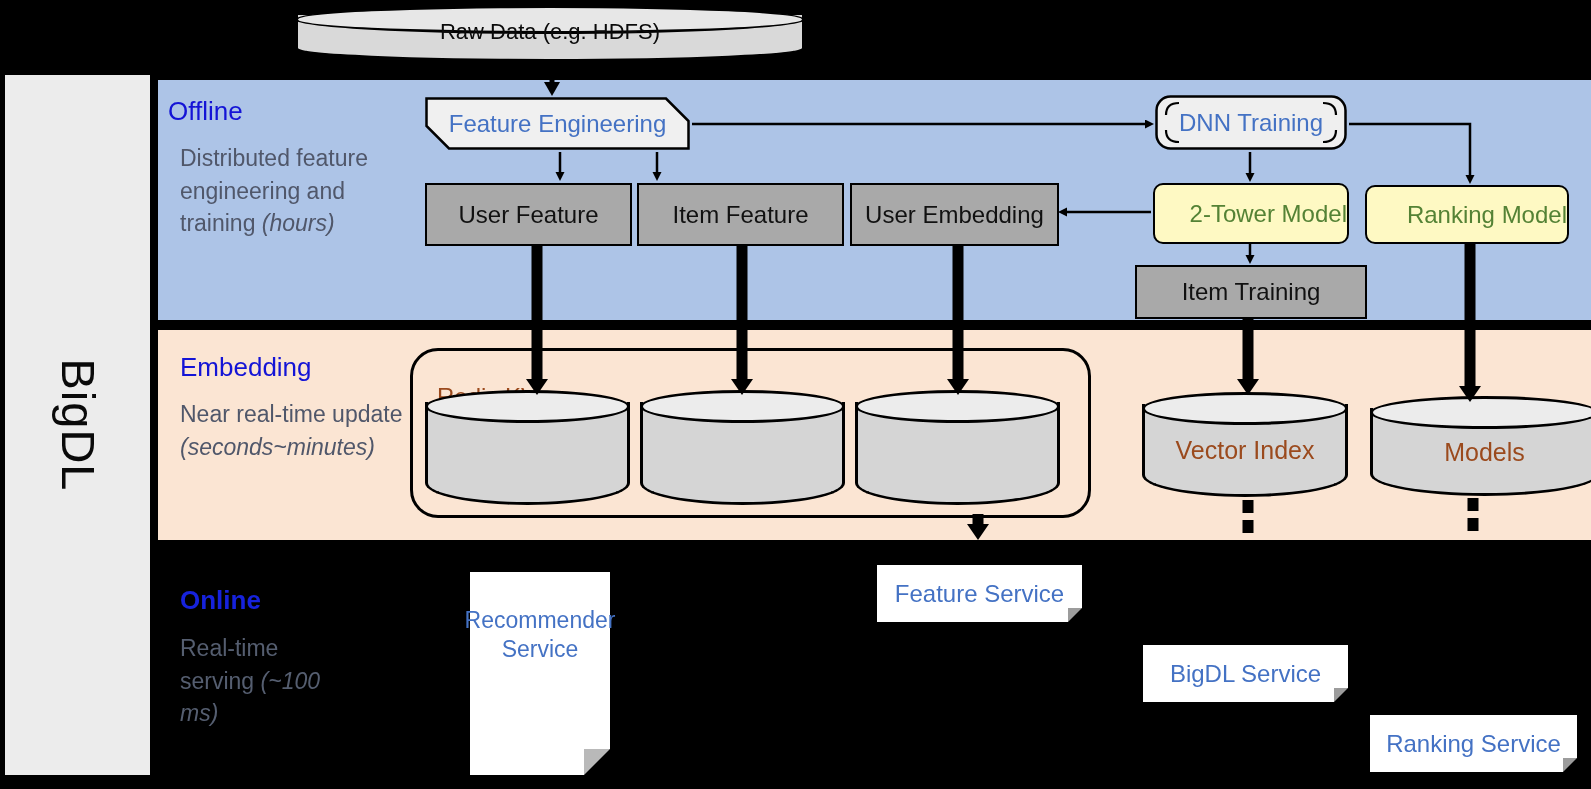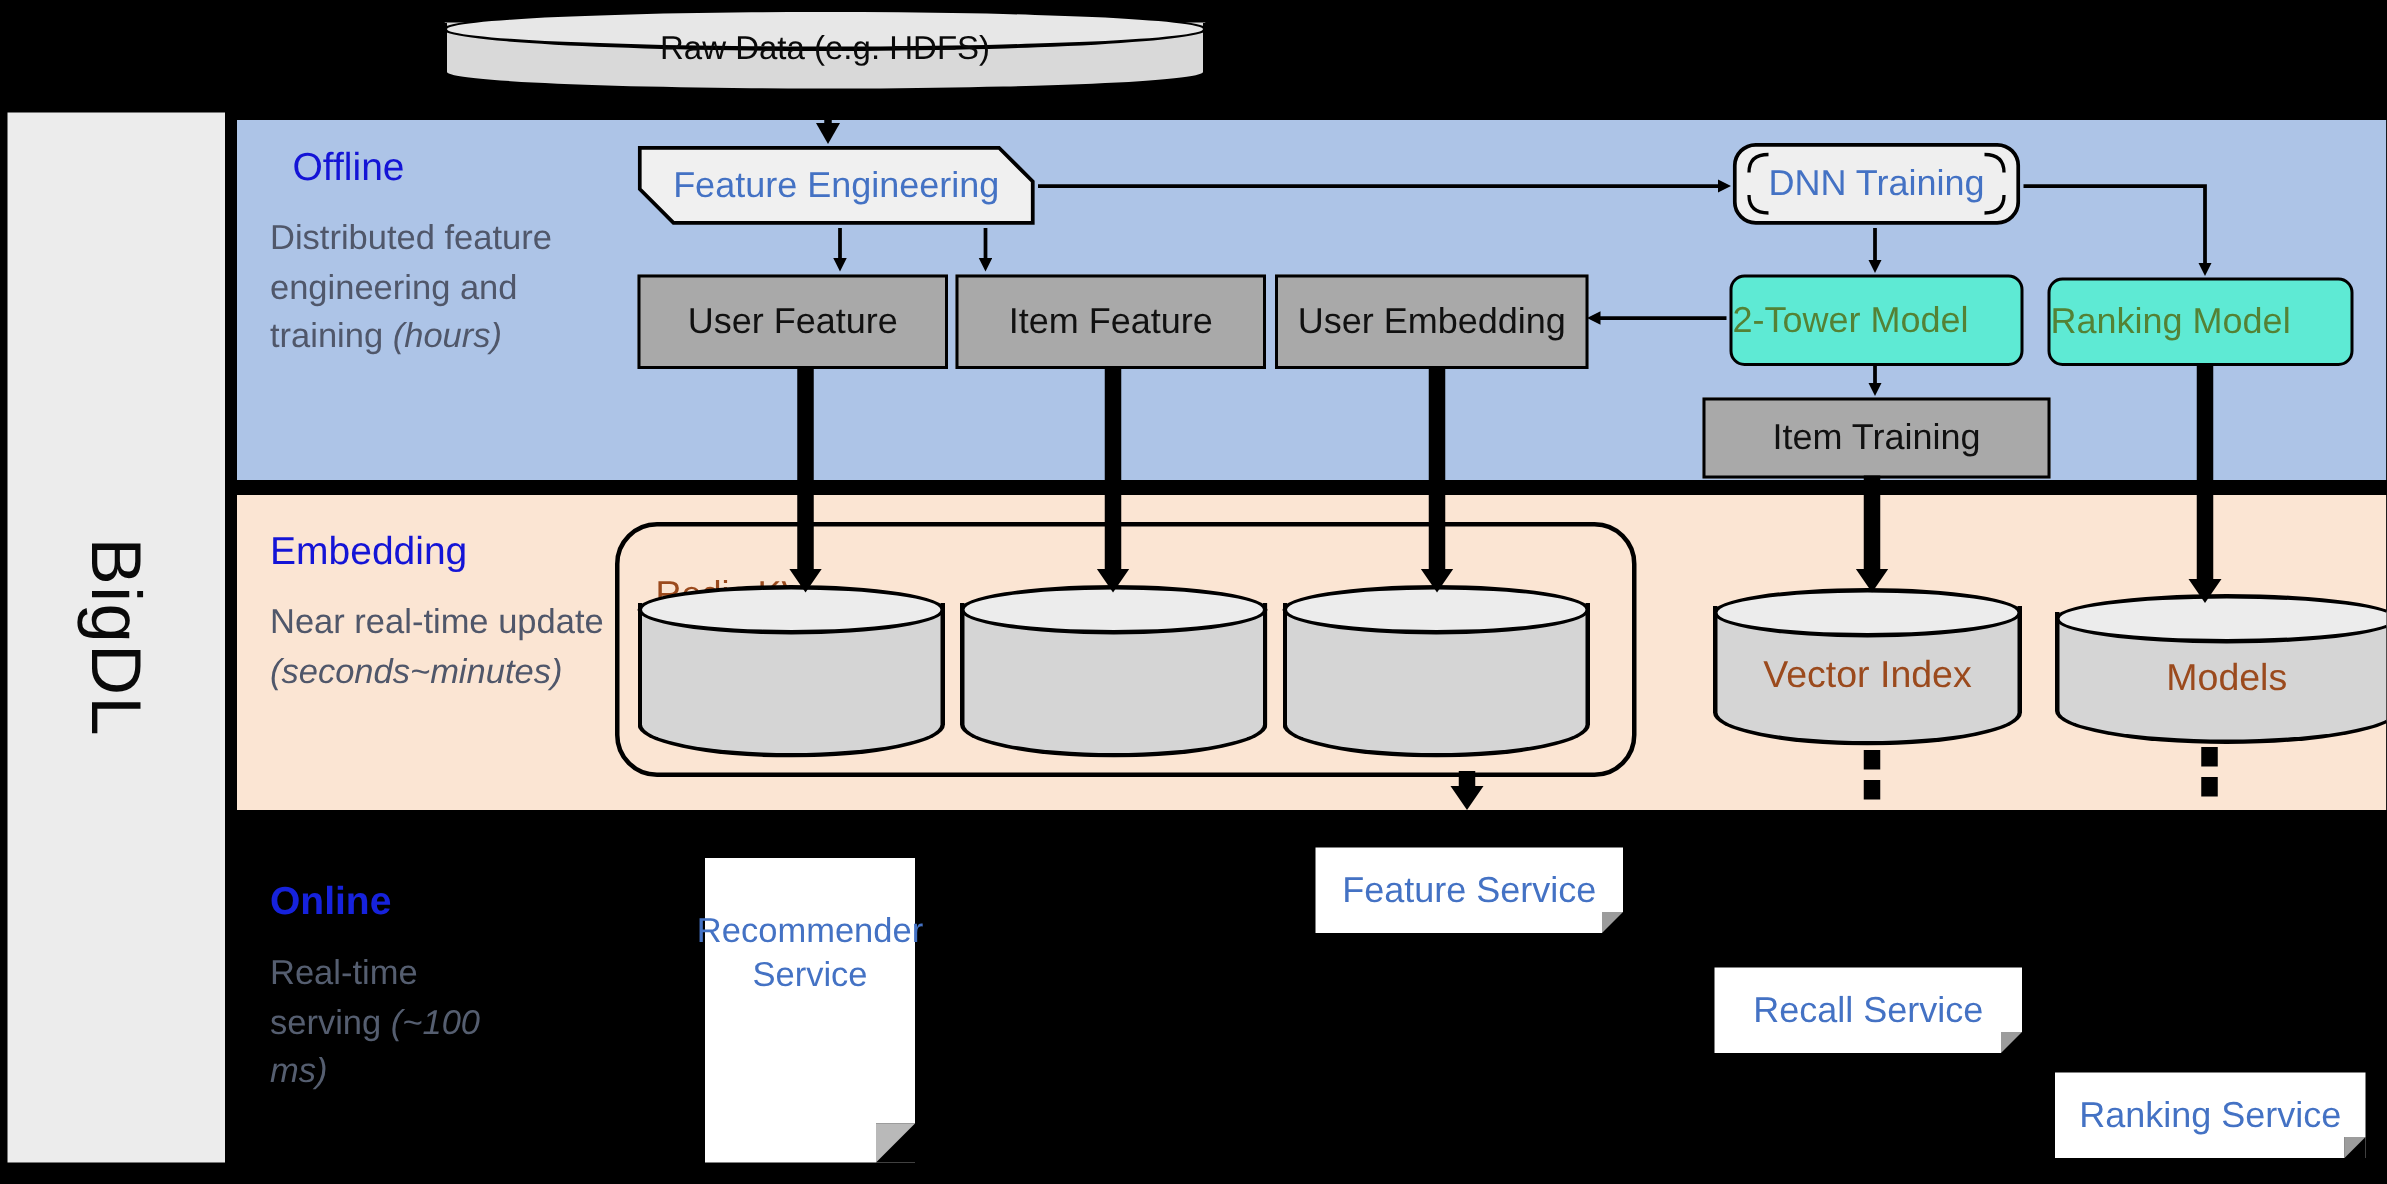--- a/index.html
+++ b/index.html
@@ -28,22 +28,22 @@
   #online-title { color:#1622DC; font-weight:bold; }
   #online-sub { color:#555E70; }
 
   
   .gray-box {
     background:#A9A9A9; border:2.5px solid #000; color:#111;
     display:flex; align-items:center; justify-content:center;
     font-size:24px; text-align:center;
   }
   .round-box {
-    background:#5eead4; border:2.5px solid #000; border-radius:10px;
-    display:flex; align-items:center; justify-content:flex-start;
+    background:#fef9c3; border:2.5px solid #000; border-radius:10px;
+    display:flex; align-items:center; justify-content:flex-end;
     font-size:24px; text-align:center;
   }
   .green-text { color:#548235; }
   .blue-text  { color:#4472C4; }
 
   
   .cylinder { position:absolute; }
   .cyl-body {
     position:absolute; left:0; right:0; top:12px; bottom:0;
     background:#D5D5D5; border:3px solid #000;
@@ -100,21 +100,21 @@
   </div>
 
   <div class="abs" id="brand-bar">
     <div id="brand-label">BigDL</div>
   </div>
 
   <div class="abs" id="offline-band"></div>
   <div class="abs" id="nearline-band"></div>
   <div class="abs" id="online-band"></div>
 
-  <div class="abs section-title" style="left:195px; top:96px;text-align:center;">Offline</div>
+  <div class="abs section-title" style="left:168px; top:96px;text-align:center;">Offline</div>
   <div class="abs section-sub" style="left:180px; top:142px; width:228px;"><span>Distributed feature engineering and training </span><span class="it">(hours)</span></div>
 
   <div class="abs section-title" style="left:180px; top:352px;">Embedding</div>
   <div class="abs section-sub" style="left:180px; top:398px; width:245px;"><span>Near real-time update </span><span class="it">(seconds~minutes)</span></div>
 
   <div class="abs section-title" id="online-title" style="left:180px; top:585px;">Online</div>
   <div class="abs section-sub" id="online-sub" style="left:180px; top:632px; width:158px;"><span>Real-time serving </span><span class="it">(~100 ms)</span></div>
 
   <div class="abs" style="left:425px; top:97px; width:265px; height:53px;">
     <svg width="265" height="53">
@@ -184,21 +184,21 @@
 
   <div class="service-box" id="recommender-service">
     <span>Recommender Service</span>
     <span class="fold doc-fold"></span>
   </div>
   <div class="service-box" style="left:877px; top:565px; width:205px; height:57px;">
     <span>Feature Service</span>
     <span class="fold"></span>
   </div>
   <div class="service-box" style="left:1143px; top:645px; width:205px; height:57px;">
-    <span>Recall Service</span>
+    <span>BigDL Service</span>
     <span class="fold"></span>
   </div>
   <div class="service-box" style="left:1370px; top:715px; width:207px; height:57px;">
     <span>Ranking Service</span>
     <span class="fold"></span>
   </div>
 
   <svg class="overlay" width="1591" height="789">
     <defs>
       <marker id="mThin" markerUnits="userSpaceOnUse" markerWidth="10" markerHeight="10" refX="1" refY="4.5" orient="auto">

